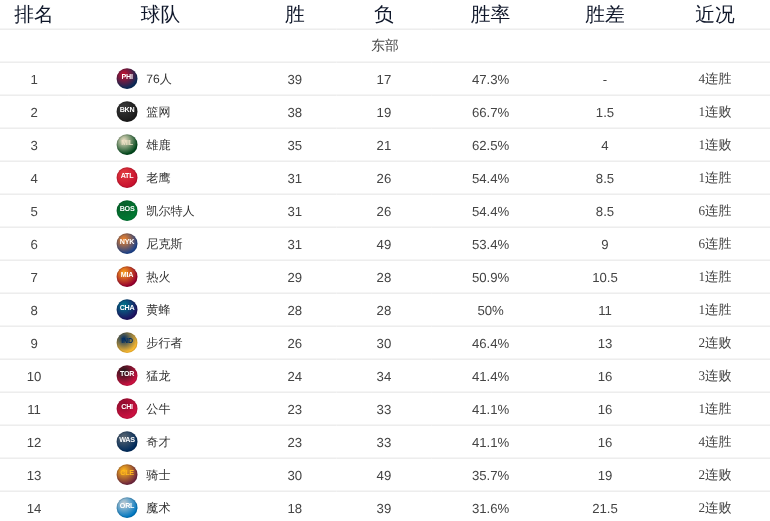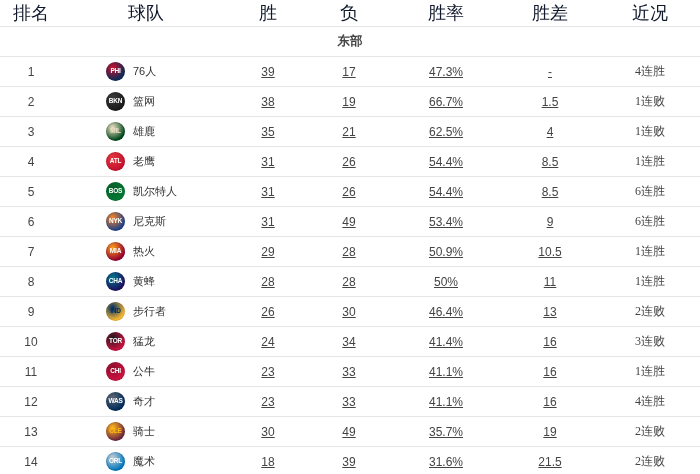--- a/index.html
+++ b/index.html
@@ -44,21 +44,20 @@
   .col-loss  { width: 86px; }
   .col-pct   { width: 108px; }
   .col-gb    { width: 100px; }
   .col-rec   { width: 100px; }
 
   .conf-row td {
     height: 24px;
     border-bottom: 1px solid #e6e6e6;
     font-size: 12.5px;
     color: #333;
-    font-weight: bold;
   }
 
   .team-cell {
     display: flex;
     align-items: center;
     justify-content: flex-start;
     padding-left: 44px;
     box-sizing: border-box;
     height: 29px;
   }
@@ -87,21 +86,21 @@
   .team-name {
     font-size: 11px;
     color: #333;
   }
   .rec-cell {
     padding-right: 18px;
     text-align: right;
     font-size: 12px;
     font-family: Liberation Serif, serif;
   }
-  .num { font-size: 12px; text-decoration: underline; }
+  .num { font-size: 12px; }
   .rank { font-size: 12px; }
   .gb-dash { letter-spacing: 0; }
 </style>
 </head>
 <body>
 
 <table class="standings">
   <colgroup>
     <col class="col-rank">
       <col class="col-team">

